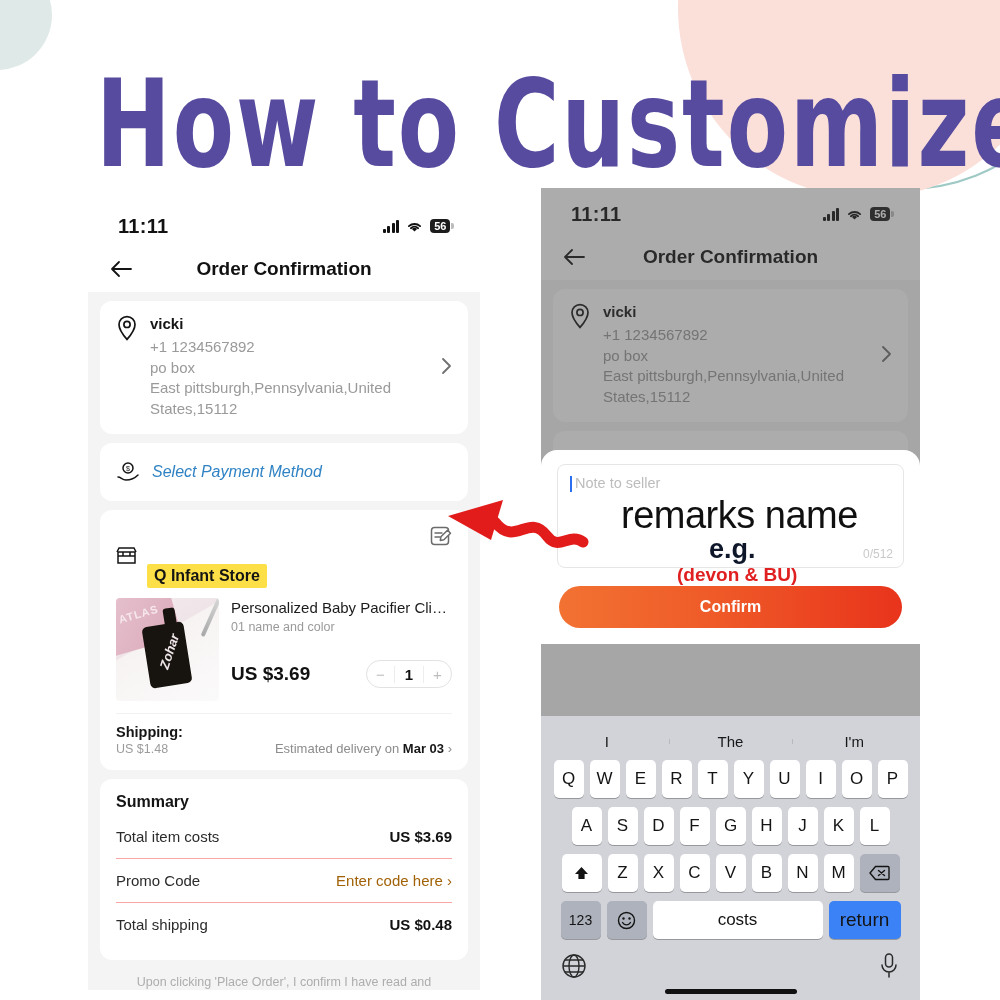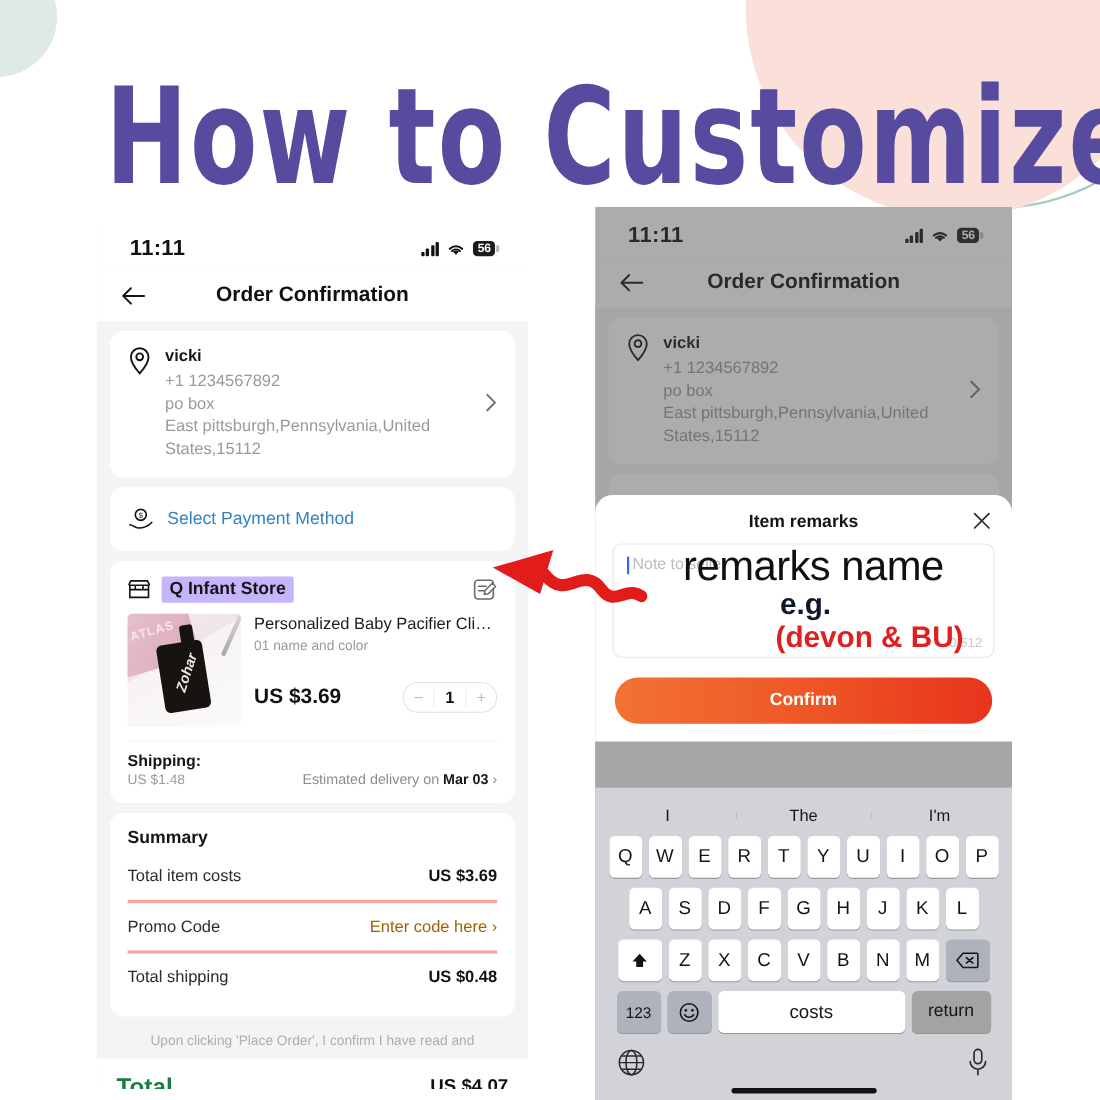--- a/index.html
+++ b/index.html
@@ -91,27 +91,27 @@
 
   
   .addr { display: flex; align-items: flex-start; gap: 12px; position: relative; }
   .addr-body { flex: 1; }
   .addr-name { font-size: 15px; font-weight: bold; color: #161616; margin-bottom: 5px; }
   .addr-line { font-size: 15px; color: #9a9a9a; line-height: 1.38; }
   .chev-r { position: absolute; right: 0; top: 42px; color: #7a7a7a; }
 
   
   .pay { display: flex; align-items: center; gap: 12px; padding: 4px 0; }
-  .pay-label { font-size: 16px; color: #2f83c4; }
+  .pay-label { font-size: 16px; color: #2f83c4; font-style: italic; }
 
   
   .store-row { display: flex; align-items: center; gap: 10px; position: relative; }
   .store-name {
     font-size: 16px; font-weight: bold; color: #141414;
-    background: #c4b5fd; padding: 3px 7px; border-radius: 2px;
+    background: #fde047; padding: 3px 7px; border-radius: 2px; margin-top: 40px;
   }
   .edit-ico { position: absolute; right: 0; top: 1px; }
 
   
   .prod { display: flex; gap: 12px; margin-top: 10px; }
   .prod-img {
     width: 103px; height: 103px; flex: none; border-radius: 4px;
     background: linear-gradient(150deg,#f6eef0 0%,#efe4e7 38%,#f7f3f3 39%,#fbfafa 100%);
     position: relative; overflow: hidden;
   }
@@ -158,21 +158,21 @@
 
   
   .ship-row { display: flex; align-items: flex-end; justify-content: space-between; margin-top: 12px; padding-top: 10px; border-top: 1px solid #f1f1f1; }
   .ship-t { font-size: 14.5px; font-weight: bold; color: #161616; }
   .ship-c { font-size: 12.5px; color: #9b9b9b; margin-top: 2px; }
   .ship-r { font-size: 13px; color: #8c8c8c; }
   .ship-r b { color: #161616; }
 
   
   .sum-title { font-size: 16px; font-weight: bold; color: #141414; margin-bottom: 4px; }
-  .sum-row { display: flex; justify-content: space-between; align-items: center; padding: 13px 0; border-bottom: 3px solid #fca5a5; font-size: 15px; color: #2b2b2b; }
+  .sum-row { display: flex; justify-content: space-between; align-items: center; padding: 13px 0; border-bottom: 1px solid #fca5a5; font-size: 15px; color: #2b2b2b; }
   .sum-row:last-child { border-bottom: none; }
   .sum-val { font-weight: bold; color: #111; }
   .sum-link { color: #a16207; }
 
   .disclaimer { font-size: 12.5px; color: #adadad; padding: 6px 18px 10px 18px; text-align: center; }
 
   
   .footer-bar { background: #fff; padding: 10px 18px 14px 18px; }
   .tot-row { display: flex; justify-content: space-between; align-items: center; padding: 2px 0 10px 0; }
   .tot-l { font-size: 22px; font-weight: bold; color: #15803d; }
@@ -212,41 +212,41 @@
   .ann-remarks {
     position: absolute; left: 80px; top: 44px;
     font-family: "Liberation Sans", sans-serif;
     font-size: 38px; color: #101010; white-space: nowrap; letter-spacing: -.5px;
   }
   .ann-eg {
     position: absolute; left: 168px; top: 84px;
     font-size: 27px; font-weight: bold; color: #0f172a; white-space: nowrap;
   }
   .ann-devon {
-    position: absolute; left: 164px; top: 114px;
-    font-size: 27px; font-weight: bold; color: #e02020; white-space: nowrap;
+    position: absolute; left: 136px; top: 114px;
+    font-size: 19px; font-weight: bold; color: #e02020; white-space: nowrap;
   }
 
   
   .kb { background: #d1d3d9; padding: 6px 4px 0 4px; }
   .kb-sugg { display: flex; align-items: center; height: 38px; }
   .kb-sugg div { flex: 1; text-align: center; font-size: 15px; color: #181818; position: relative; }
   .kb-sugg div + div::before {
     content: ""; position: absolute; left: 0; top: 6px; bottom: 6px; width: 1px; background: #b6b9c0;
   }
   .kb-row { display: flex; justify-content: center; gap: 6px; margin-bottom: 9px; }
   .key {
     background: #fff; border-radius: 5px; width: 30px; height: 38px;
     display: flex; align-items: center; justify-content: center;
     font-size: 17px; color: #141414;
     box-shadow: 0 1px 0 rgba(0,0,0,.28);
   }
   .key.wide { width: 40px; background: #adb2bc; }
   .key.space { width: 170px; }
-  .key.ret { width: 72px; background: #a3a3a3; font-size: 16px; }
+  .key.ret { width: 72px; background: #3b82f6; font-size: 19px; }
   .key.num { width: 40px; background: #adb2bc; font-size: 14px; }
   .kb-bottom { display: flex; align-items: center; justify-content: space-between; padding: 4px 16px 6px 16px; }
   .home-ind { width: 132px; height: 5px; background: #111; border-radius: 3px; margin: 4px auto 6px auto; }
 
   
   .red-arrow { position: absolute; left: 443px; top: 492px; }
 </style>
 </head>
 <body>
 
@@ -444,26 +444,20 @@
           <text x="12" y="10" font-size="7" text-anchor="middle" fill="#141414" font-family="Liberation Sans">$</text>
           <path d="M2 16c3 0 4 3 8 3s9-2 12-5" stroke="#141414" stroke-width="1.5" fill="none" stroke-linecap="round"></path>
         </svg>
         <div class="pay-label">Select Payment Method</div>
       </div>
     </div>
 
     <div class="dim"></div>
 
     <div class="sheet">
-      <div class="sheet-head">
-        <div class="sheet-title">Item remarks</div>
-        <svg class="sheet-close" width="19" height="19" viewBox="0 0 19 19">
-          <path d="M3 3l13 13M16 3L3 16" stroke="#2c2c2c" stroke-width="1.6" stroke-linecap="round"></path>
-        </svg>
-      </div>
       <div class="note-box">
         <div class="note-caret"></div>
         <div class="note-ph">Note to seller</div>
         <div class="note-count">0/512</div>
       </div>
       <div class="sheet-cta-wrap">
         <button class="cta">Confirm</button>
       </div>
 
       <div class="ann-remarks">remarks name</div>

